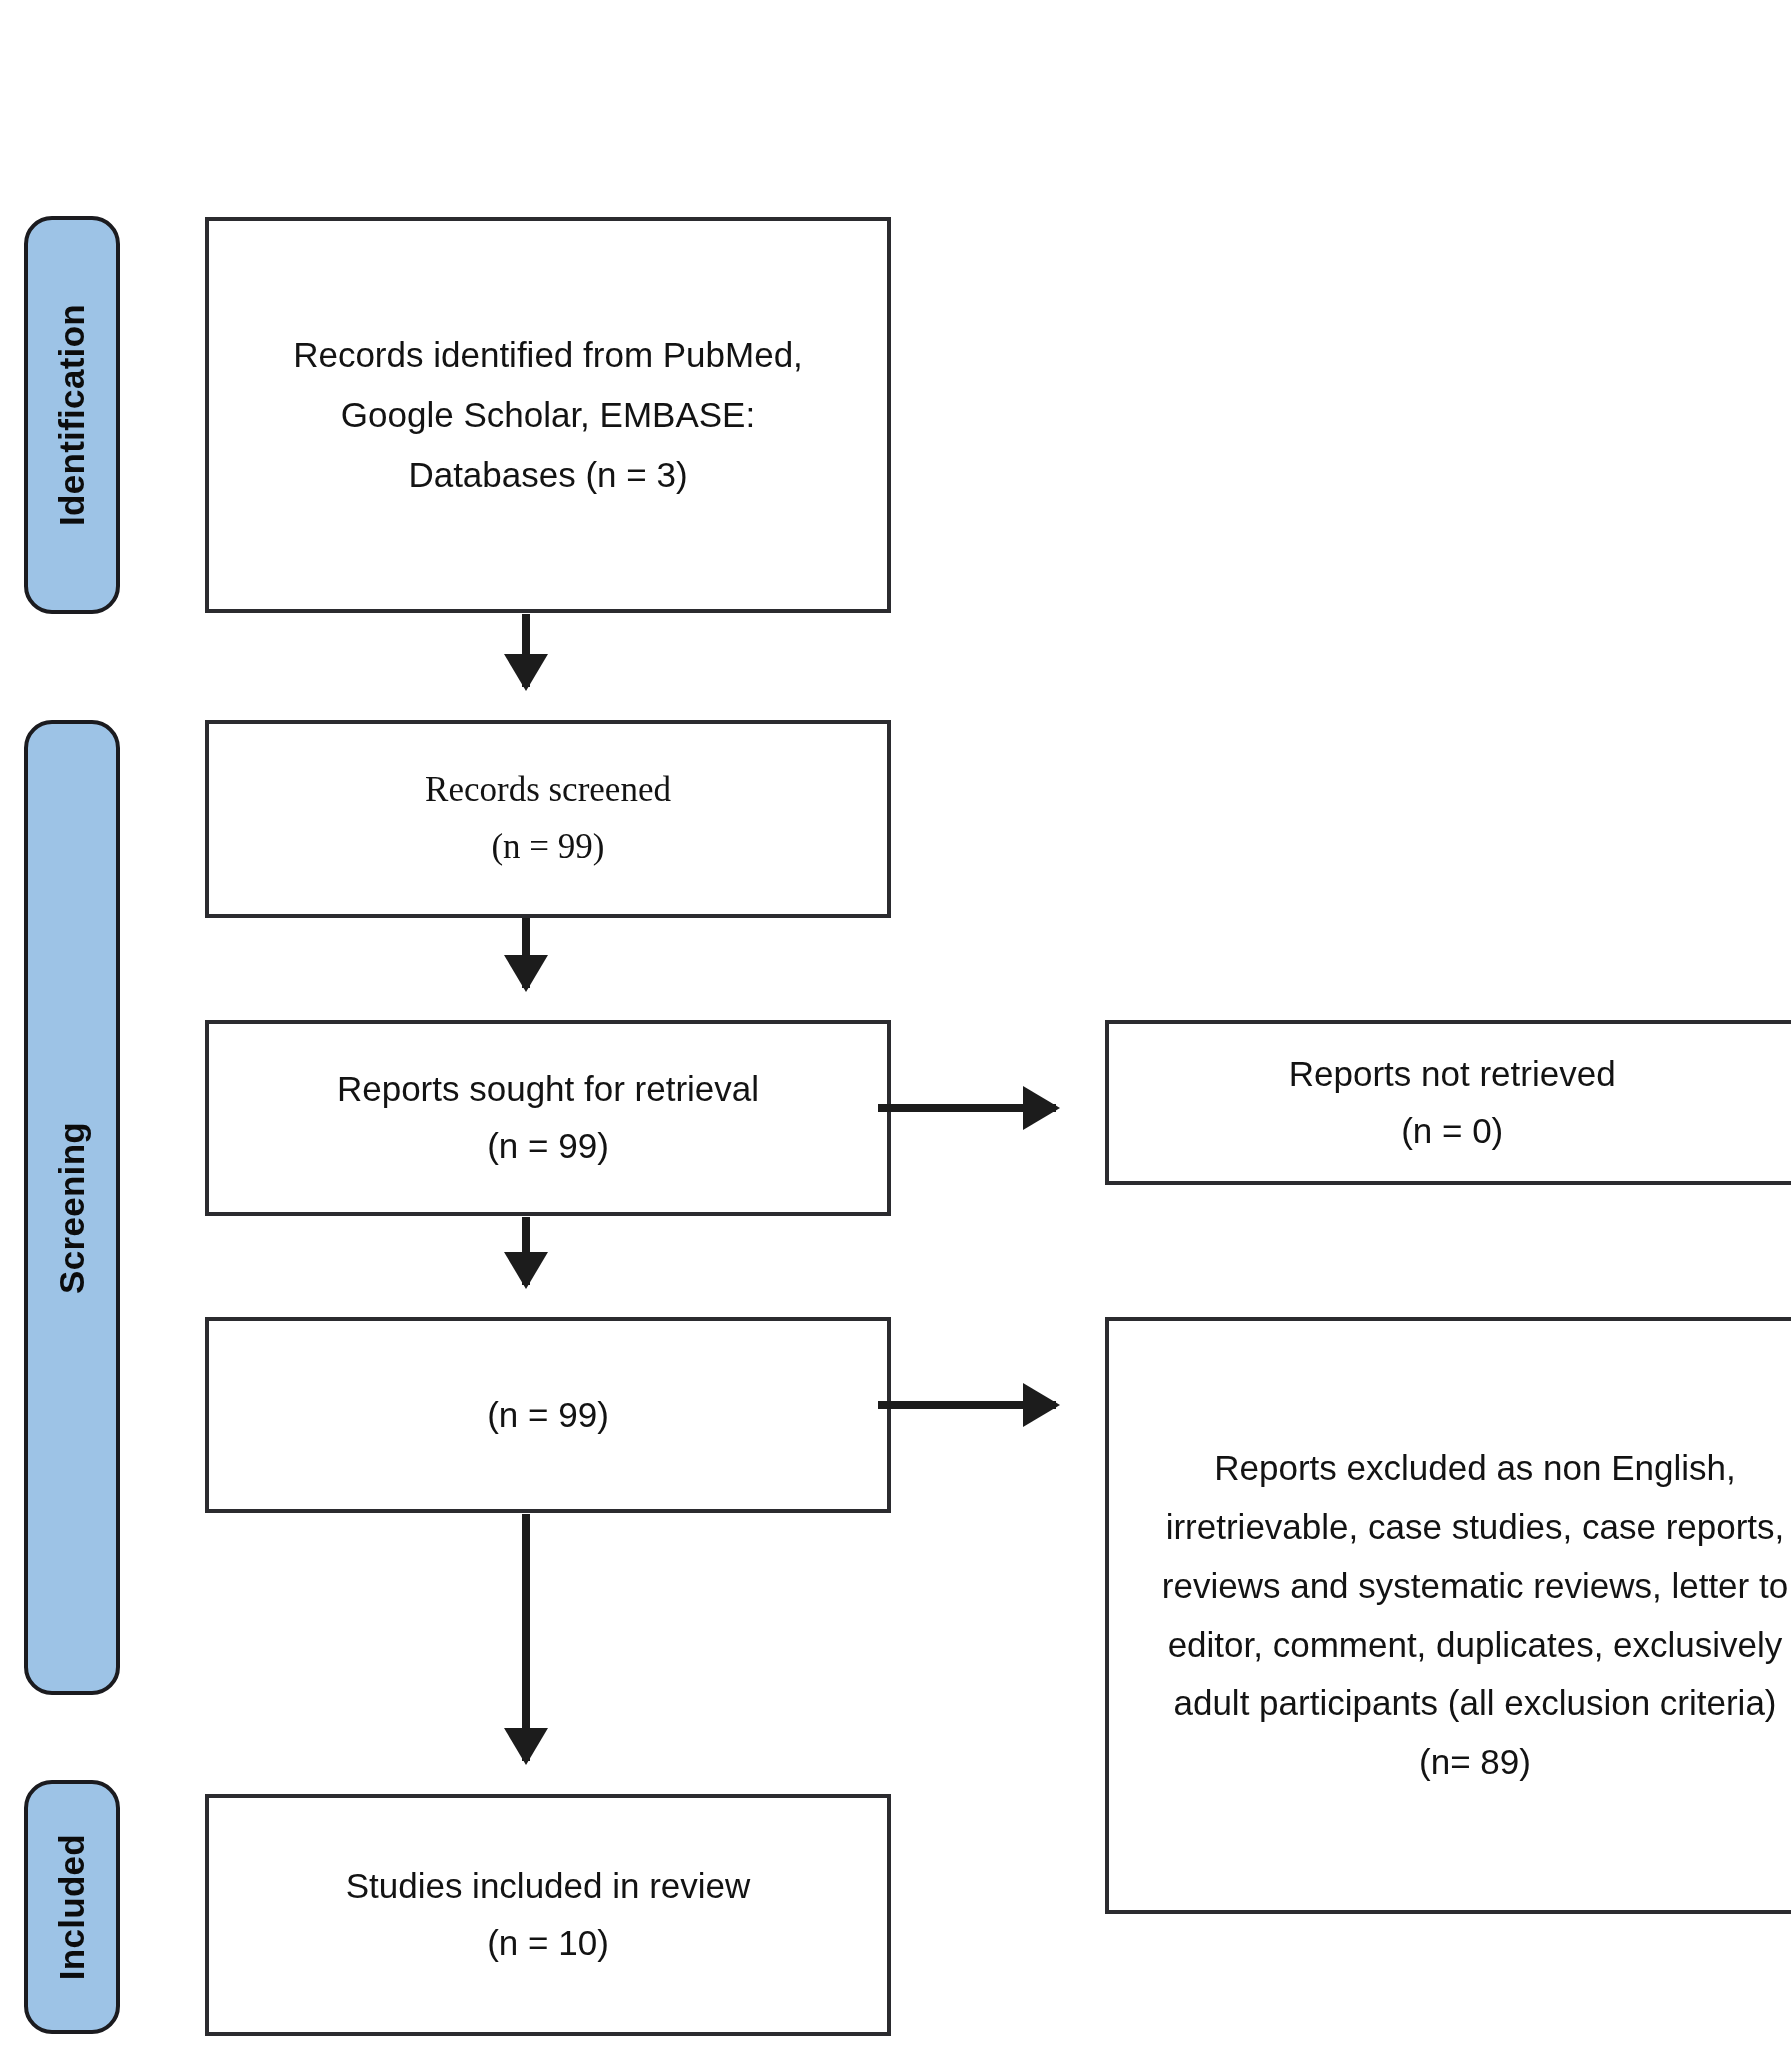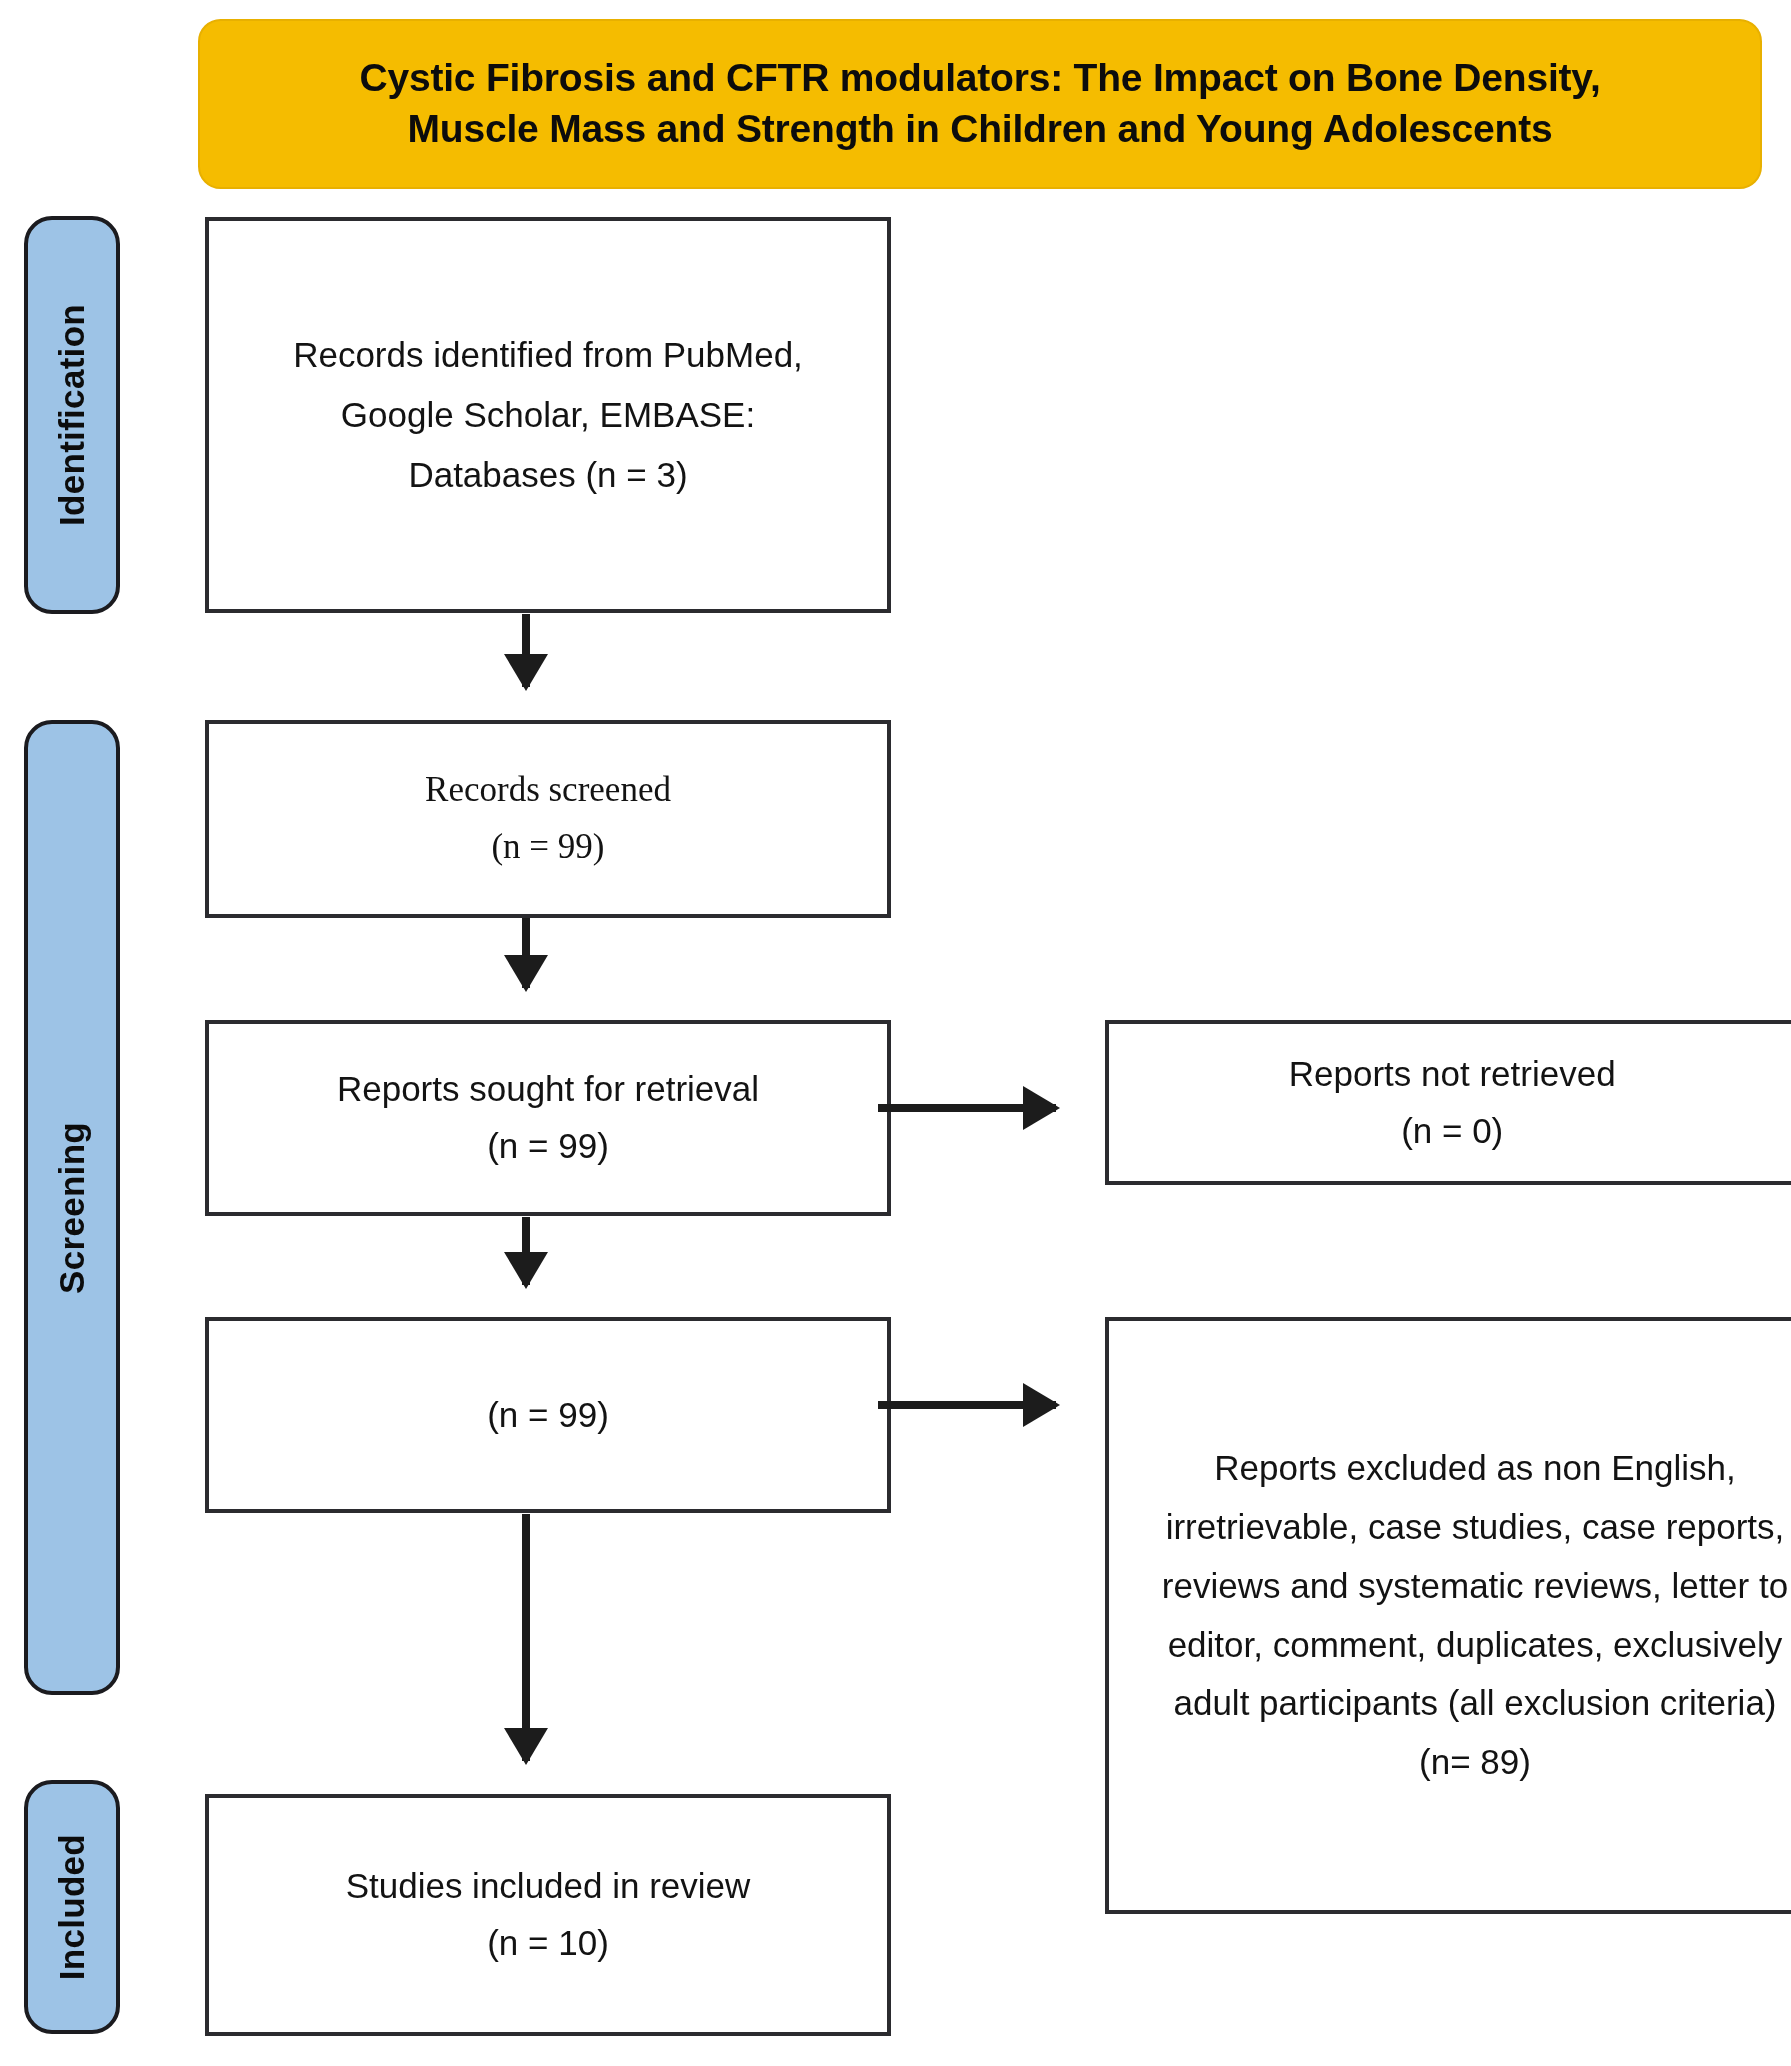--- a/index.html
+++ b/index.html
@@ -142,26 +142,20 @@
     border-left: 37px solid #1c1c1c;
   }
   #arrow-sought-notretrieved { left: 878px; top: 1104px; width: 178px; }
   #arrow-assessed-excluded   { left: 878px; top: 1401px; width: 178px; }
 </style>
 </head>
 <body>
 
 <div id="canvas">
 
-  <div class="title-banner">
-    <div>
-      <div class="title-text">Cystic Fibrosis and CFTR modulators: The Impact on Bone Density,</div>
-      <div class="title-text">Muscle Mass and Strength in Children and Young Adolescents</div>
-    </div>
-  </div>
 
   <div class="stage-label" id="stage-identification">
     <span>Identification</span>
   </div>
   <div class="stage-label" id="stage-screening">
     <span>Screening</span>
   </div>
   <div class="stage-label" id="stage-included">
     <span>Included</span>
   </div>

